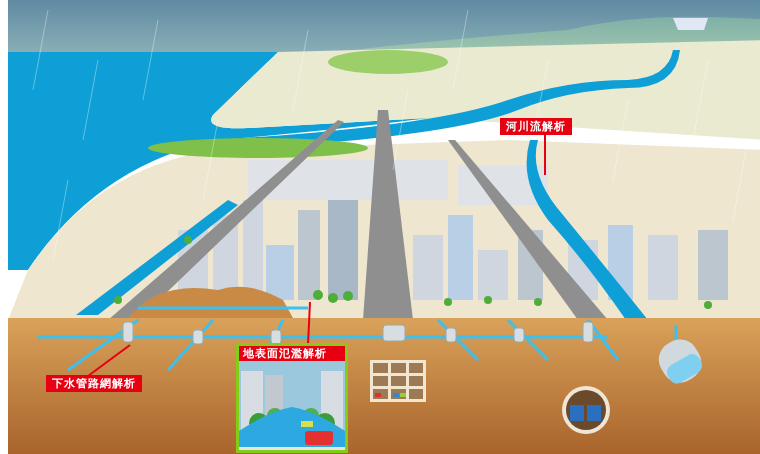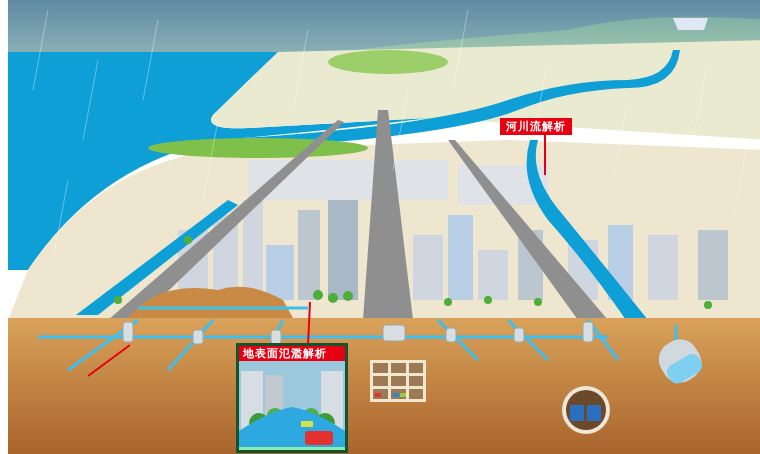--- a/index.html
+++ b/index.html
@@ -1,19 +1,19 @@
 <!DOCTYPE html>
 <html><head>
 <meta charset="utf-8">
 <style>
   html,body{margin:0;padding:0;background:#fff;}
   #stage{position:relative;width:760px;height:454px;overflow:hidden;font-family:"DejaVu Sans",sans-serif;padding-left:8px;}
   svg{display:block;}
   .label{position:absolute;background:#e60012;color:#fff;font-weight:bold;font-size:11px;letter-spacing:1px;padding:2px 6px;line-height:13px;white-space:nowrap;}
-  .label-box{position:absolute;border:3px solid #14532d;background:#86efac;}
+  .label-box{position:absolute;border:3px solid #84cc16;background:#e5e5e5;}
 </style>
 </head>
 <body>
 
 <div id="stage">
 <svg width="760" height="454" viewBox="0 0 760 454">
   <defs>
     <linearGradient id="sky" x1="0" y1="0" x2="0" y2="1">
       <stop offset="0" stop-color="#5f8aa3"></stop>
           <stop offset="1" stop-color="#8fb4b8"></stop>
@@ -154,20 +154,21 @@
     <line x1="60" y1="180" x2="45" y2="260"></line>
         <line x1="400" y1="90" x2="385" y2="170"></line>
   </g>
 
   <line x1="537" y1="132" x2="537" y2="175" stroke="#e60012" stroke-width="2"></line>
   <line x1="80" y1="376" x2="122" y2="345" stroke="#e60012" stroke-width="2"></line>
   <line x1="300" y1="345" x2="302" y2="302" stroke="#e60012" stroke-width="2"></line>
 </svg>
 
   <div class="label" style="left:500px;top:118px;">河川流解析</div>
+  <div class="label" style="left:46px;top:375px;">下水管路網解析</div>
 
   <div class="label-box" style="left:236px;top:343px;width:106px;height:104px;">
     <div class="label" style="position:relative;display:block;padding:1px 4px;">地表面氾濫解析</div>
     <svg width="106" height="86" viewBox="0 0 106 86">
       <rect width="106" height="86" fill="#9cc8de"></rect>
       <rect x="2" y="10" width="22" height="60" fill="#d7dde2"></rect>
       <rect x="26" y="14" width="18" height="40" fill="#c2c8cf"></rect>
       <rect x="82" y="10" width="22" height="60" fill="#d7dde2"></rect>
       <circle cx="20" cy="62" r="10" fill="#3a9d3a"></circle>
         <circle cx="36" cy="55" r="8" fill="#4fb04a"></circle>

